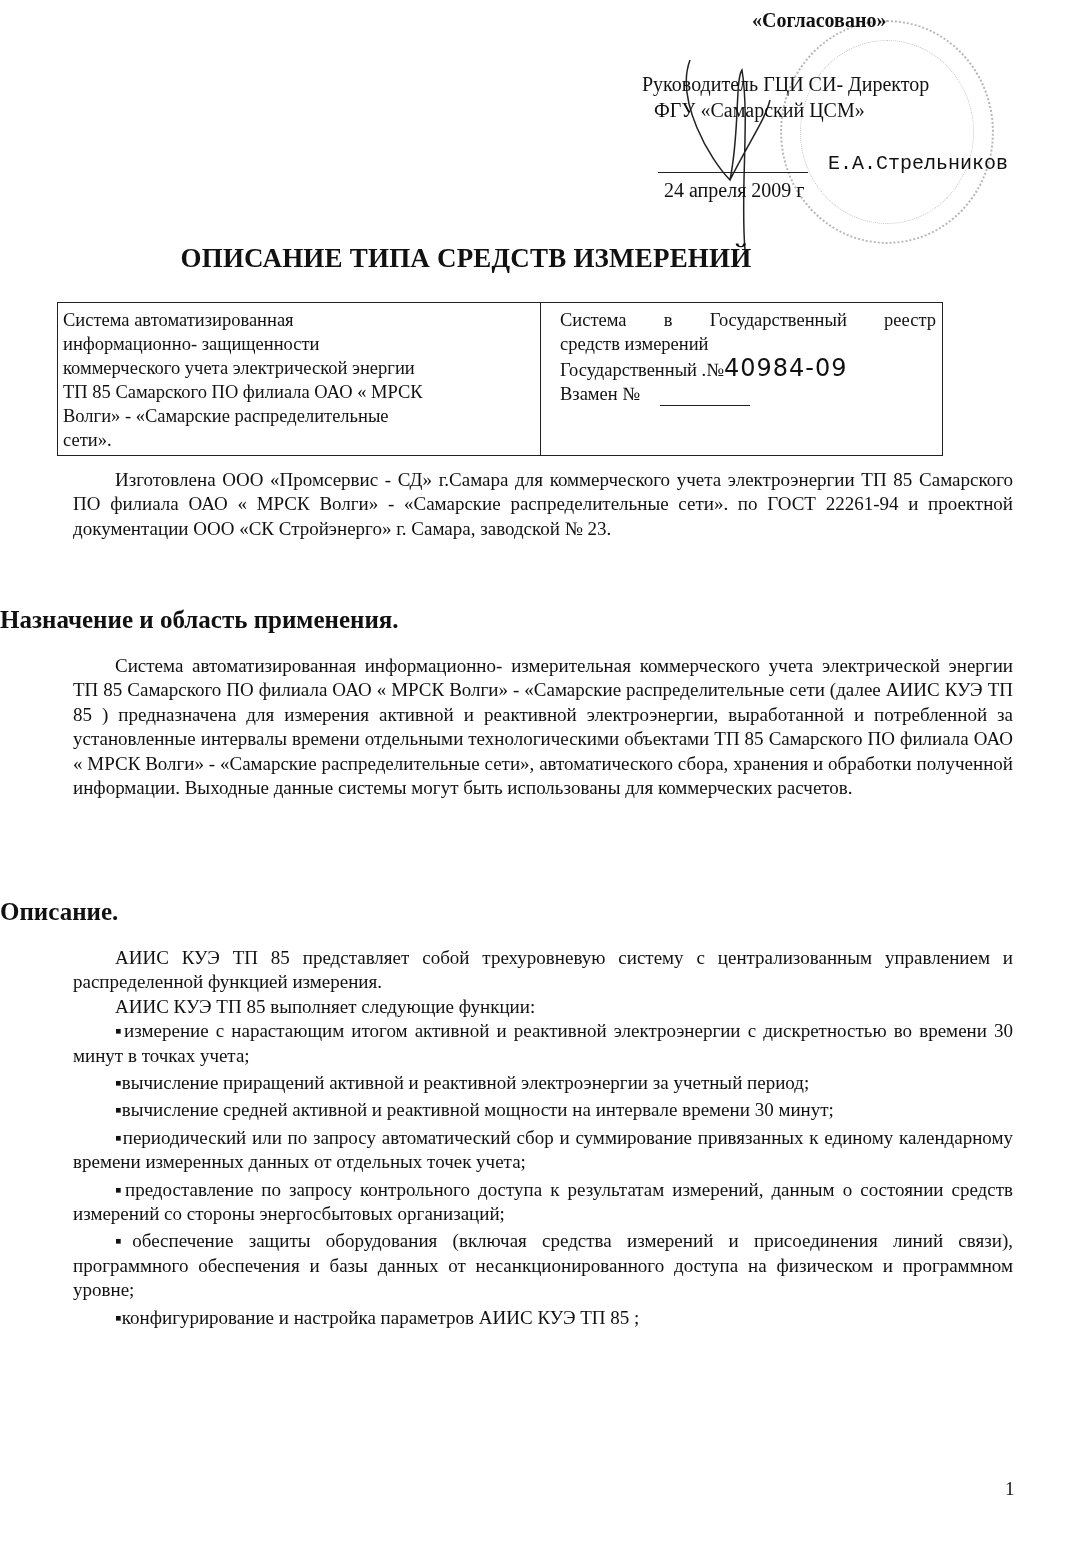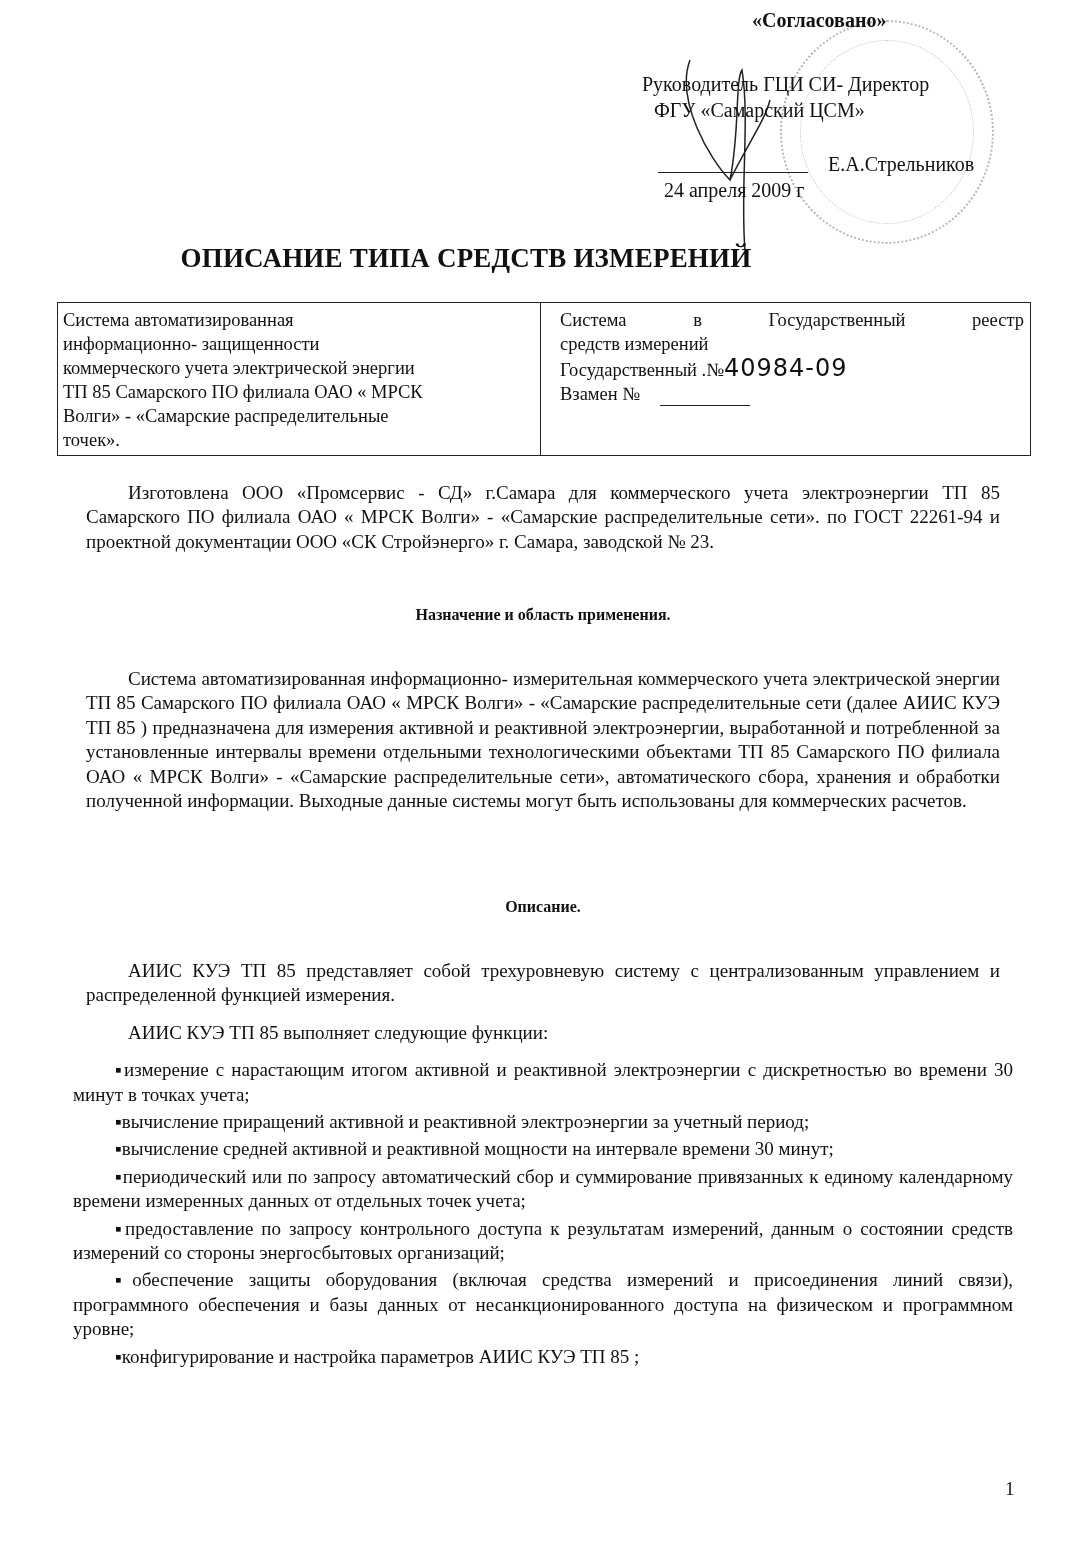--- a/index.html
+++ b/index.html
@@ -9,55 +9,55 @@
       color: #111;
     }
     .approval {
       position: absolute; left: 640px; top: 8px; width: 380px;
       font-size: 20px; line-height: 24px;
     }
     .approval .appr-title { position: absolute; left: 112px; top: 0; font-weight: bold; white-space: nowrap; }
     .approval .appr-role1 { position: absolute; left: 2px; top: 64px; white-space: nowrap; }
     .approval .appr-role2 { position: absolute; left: 14px; top: 90px; white-space: nowrap; }
     .approval .sig-line { position: absolute; left: 18px; top: 164px; width: 150px; border-top: 1px solid #222; }
-    .approval .appr-name { position: absolute; left: 188px; top: 144px; white-space: nowrap; }
+    .approval .appr-name { position: absolute; left: 188px; top: 144px; white-space: nowrap; font-family: Liberation Mono, monospace; }
     .approval .appr-date { position: absolute; left: 24px; top: 170px; white-space: nowrap; }
     .stamp {
       position: absolute; left: 780px; top: 20px; width: 210px; height: 220px;
       border: 2px dotted #999; border-radius: 50%; opacity: 0.7;
     }
     .stamp::after {
       content: ""; position: absolute; left: 18px; top: 18px; right: 18px; bottom: 18px;
       border: 1px dotted #aaa; border-radius: 50%;
     }
     .signature { position: absolute; left: 670px; top: 40px; width: 140px; height: 230px; }
     .doc-title {
       position: absolute; left: 0; width: 932px; top: 243px; text-align: center;
       font-weight: bold; font-size: 27px; letter-spacing: 0.2px;
     }
     .info-table {
-      position: absolute; left: 57px; top: 302px; width: 974px; height: 154px;
+      position: absolute; left: 57px; top: 302px; width: 886px; height: 154px;
       border: 1.5px solid #222; display: flex; box-sizing: border-box;
     }
     .info-left {
       width: 483px; border-right: 1.5px solid #222; box-sizing: border-box;
       padding: 5px 4px 0 5px; font-size: 18.5px; line-height: 24px;
     }
     .info-right {
       flex: 1; padding: 5px 6px 0 19px; font-size: 18.5px; line-height: 24px;
     }
     .justify-line { text-align: justify; text-align-last: justify; }
     .reg-number { font-family: "DejaVu Sans", sans-serif; font-size: 24px; letter-spacing: 1px; margin-top: 32px; }
     .blank { display: inline-block; width: 90px; border-bottom: 1px solid #222; vertical-align: bottom; margin-left: 20px; }
     .body-block {
       position: absolute; left: 73px; width: 940px;
       font-size: 19px; line-height: 24.4px; text-align: justify;
     }
-    .indent { text-indent: 42px; margin: 13px; }
-    .section-head { position: absolute; left: 0; width: 1086px; text-align: center; font-weight: bold; font-size: 16px; }
+    .indent { text-indent: 42px; margin: 0; }
+    .section-head { position: absolute; left: 0; width: 1086px; font-weight: bold; font-size: 25px; }
     p { margin: 0; }
     .bullet-item { text-indent: 42px; margin: 0; }
     .page-num { position: absolute; left: 1005px; top: 1478px; font-size: 19px; }
   </style>
 </head>
 <body>
 
 <div class="stamp"></div>
 <svg class="signature" viewBox="0 0 140 230">
   <path d="M20,20 C5,60 40,120 60,140 C70,90 65,40 72,30 C80,80 70,150 75,210 M60,140 C80,100 95,80 100,60" fill="none" stroke="#222" stroke-width="1.5"></path>
@@ -73,21 +73,21 @@
 
 <div class="doc-title">ОПИСАНИЕ ТИПА СРЕДСТВ ИЗМЕРЕНИЙ</div>
 
 <div class="info-table">
   <div class="info-left">
     <div>Система автоматизированная</div>
     <div>информационно- защищенности</div>
     <div>коммерческого учета  электрической энергии</div>
     <div>ТП 85 Самарского ПО филиала ОАО « МРСК</div>
     <div>Волги» - «Самарские распределительные</div>
-    <div>точек».</div>
+    <div>сети».</div>
   </div>
   <div class="info-right">
     <div class="justify-line">Система   в   Государственный   реестр</div>
     <div>средств измерений</div>
     <div>
       <span>Государственный .№</span><span class="reg-number">40984-09</span>
     </div>
     <div>
       <span>Взамен №</span><span class="blank"></span>
     </div>

